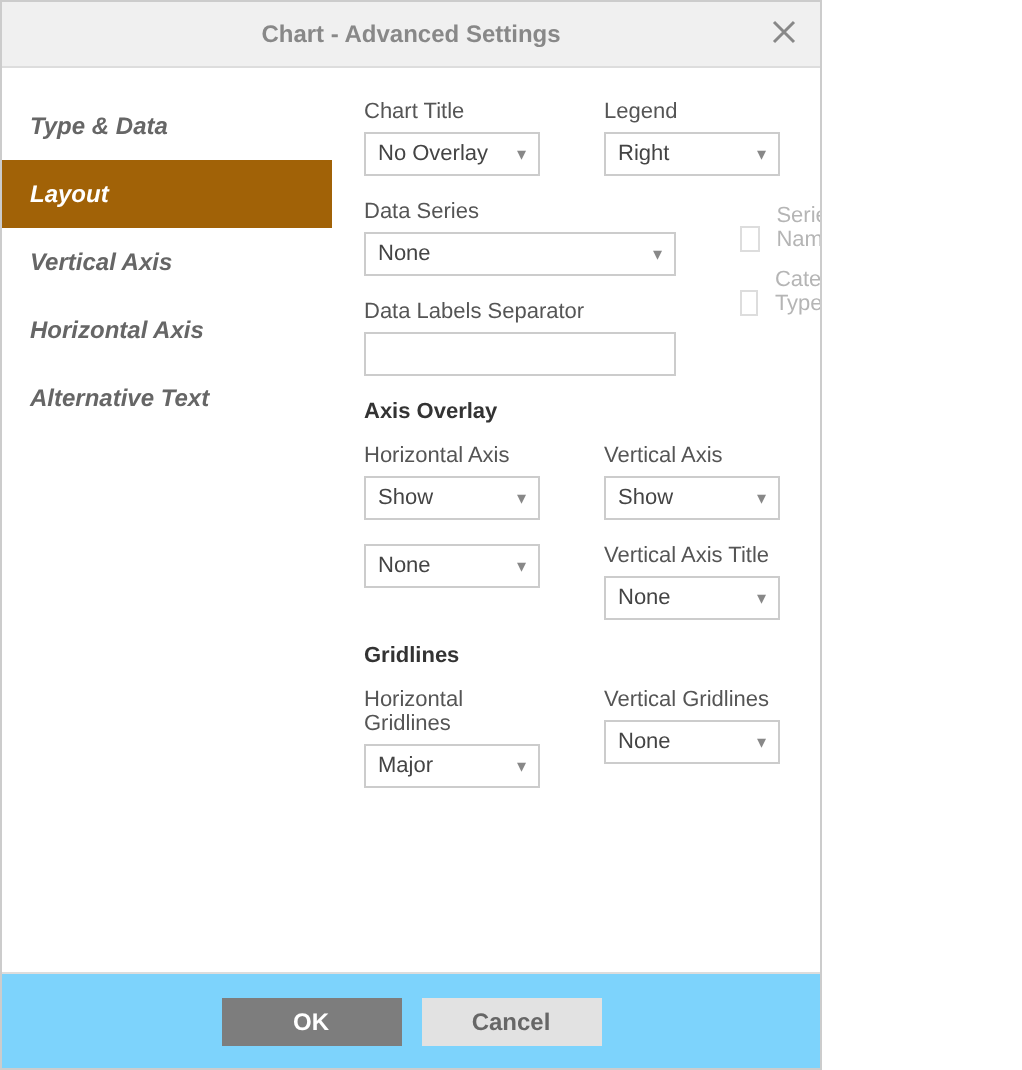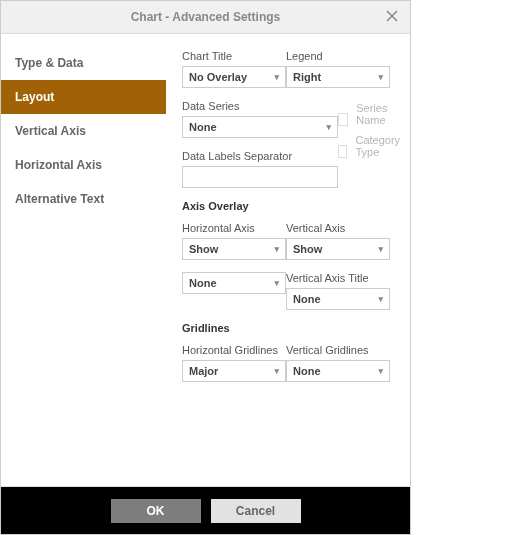--- a/index.html
+++ b/index.html
@@ -27,55 +27,54 @@
   .body {
     flex: 1; display: flex; overflow: hidden;
   }
   .sidebar {
     width: 165px;
     padding-top: 12px;
   }
   .sidebar-item {
     padding: 10px 14px;
     font-size: 12px; font-weight: bold;
-    color: #666; cursor: pointer;
+    color: #666; cursor: pointer; font-style: italic;
   }
   .sidebar-item.active { background: #a16207; color: #fff; }
   .content {
     flex: 1;
     padding: 16px 20px 10px 16px;
     overflow: auto;
     font-size: 11px;
     color: #444;
   }
-  .row { display: flex; gap: 0; margin-bottom: 12px; }
+  .row { display: flex; gap: 32px; margin-bottom: 12px; }
   .col { flex: 1; display: flex; flex-direction: column; }
   .field-label { font-size: 11px; color: #555; margin-bottom: 4px; }
   .select {
     height: 22px;
     border: 1px solid #ccc;
     background: #fff;
     display: flex; align-items: center; justify-content: space-between;
     padding: 0 6px;
     font-size: 11px; color: #444;
     cursor: pointer;
-    font-weight: bold;
   }
   .select .chev { color: #888; font-size: 9px; }
   .textinput {
     height: 22px; border: 1px solid #ccc; background: #fff;
     padding: 0 6px; font-size: 11px; color: #444;
   }
   .section-title { font-size: 11px; font-weight: bold; color: #333; margin: 8px 0 10px 0; }
   .checkbox-row { display: flex; align-items: flex-end; gap: 8px; margin-bottom: 8px; color: #b5b5b5; font-size: 11px; }
   .checkbox-box { width: 13px; height: 13px; border: 1px solid #ccc; background: #fff; }
   .checkbox-row.disabled .checkbox-box { border-color: #ddd; }
   .footer {
     height: 48px;
-    background: #000000;
+    background: #7dd3fc;
     border-top: 1px solid #ddd;
     display: flex; align-items: center; justify-content: center; gap: 10px;
   }
   .btn {
     width: 90px; height: 24px;
     display: flex; align-items: center; justify-content: center;
     font-size: 12px; font-weight: bold;
     cursor: pointer;
     border: none;
   }

